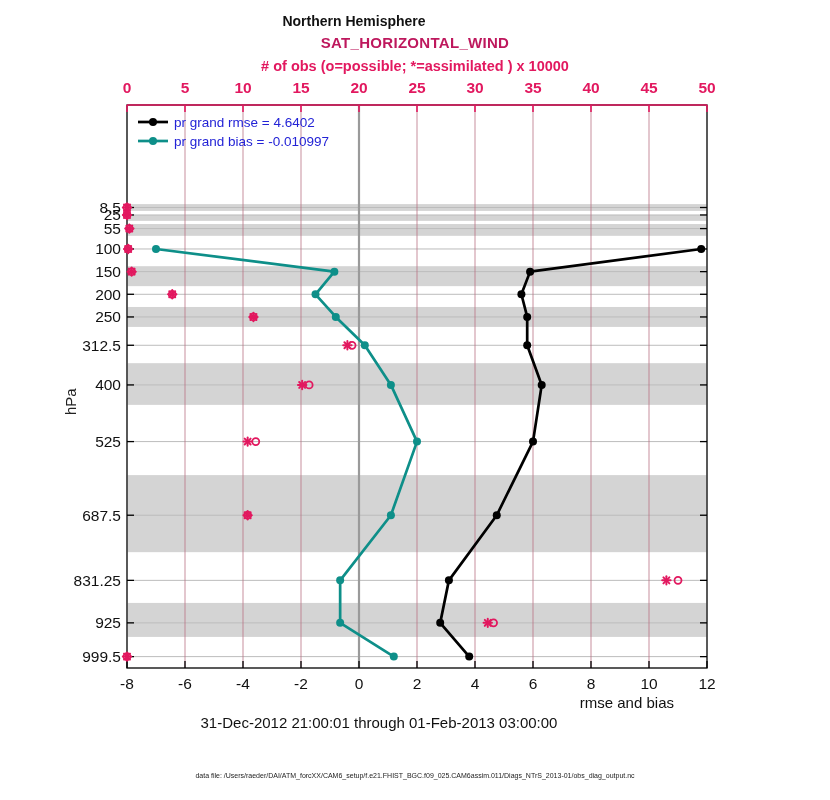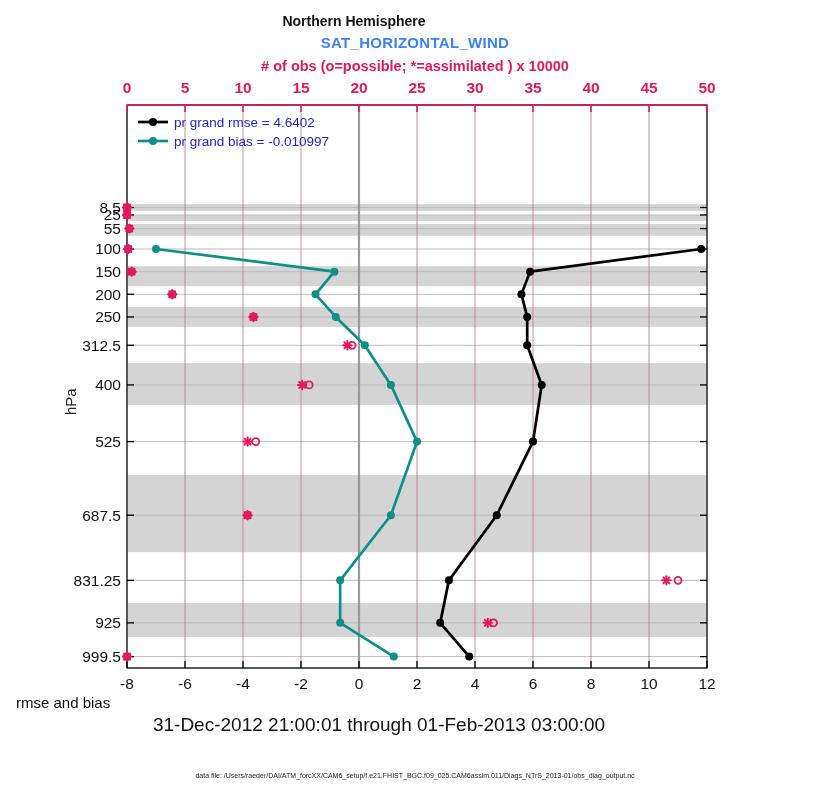--- a/index.html
+++ b/index.html
@@ -1,24 +1,24 @@
 <!DOCTYPE html>
 <html><head>
 <meta charset="utf-8">
 <style>
   html,body{margin:0;padding:0;background:#fff;}
   .fig{position:relative;width:830px;height:800px;background:#fff;
        font-family:"Liberation Sans",sans-serif;overflow:hidden;}
   .abs{position:absolute;}
   .title1{left:0;top:13px;width:708px;text-align:center;font-size:14px;font-weight:bold;color:#111;}
-  .title2{left:0;top:34px;width:830px;text-align:center;font-size:15px;font-weight:bold;color:#3b82f6;letter-spacing:.3px;}
+  .title2{left:0;top:34px;width:830px;text-align:center;font-size:15px;font-weight:bold;color:#be185d;letter-spacing:.3px;}
   .toplab{left:0;top:58px;width:830px;text-align:center;font-size:14.5px;font-weight:bold;}
   .ylab{left:62px;top:415px;font-size:15px;color:#222;transform:rotate(-90deg);transform-origin:left top;}
-  .xlab{left:16px;top:694px;width:674px;text-align:left;font-size:15px;color:#111;}
-  .caption{left:0;top:714px;width:758px;text-align:center;font-size:19px;color:#111;}
+  .xlab{left:0;top:694px;width:674px;text-align:right;font-size:15px;color:#111;}
+  .caption{left:0;top:714px;width:758px;text-align:center;font-size:15px;color:#111;}
   .footer{left:0;top:772px;width:830px;text-align:center;font-size:7px;color:#222;}
   svg text{font-family:"Liberation Sans",sans-serif;}
 </style>
 </head>
 <body>
 
 <div class="fig">
   <div class="abs title1">Northern Hemisphere</div>
   <div class="abs title2">SAT_HORIZONTAL_WIND</div>
   <div class="abs toplab" id="toplab" style="color: rgb(226, 24, 95);"># of obs (o=possible; *=assimilated ) x 10000</div>

